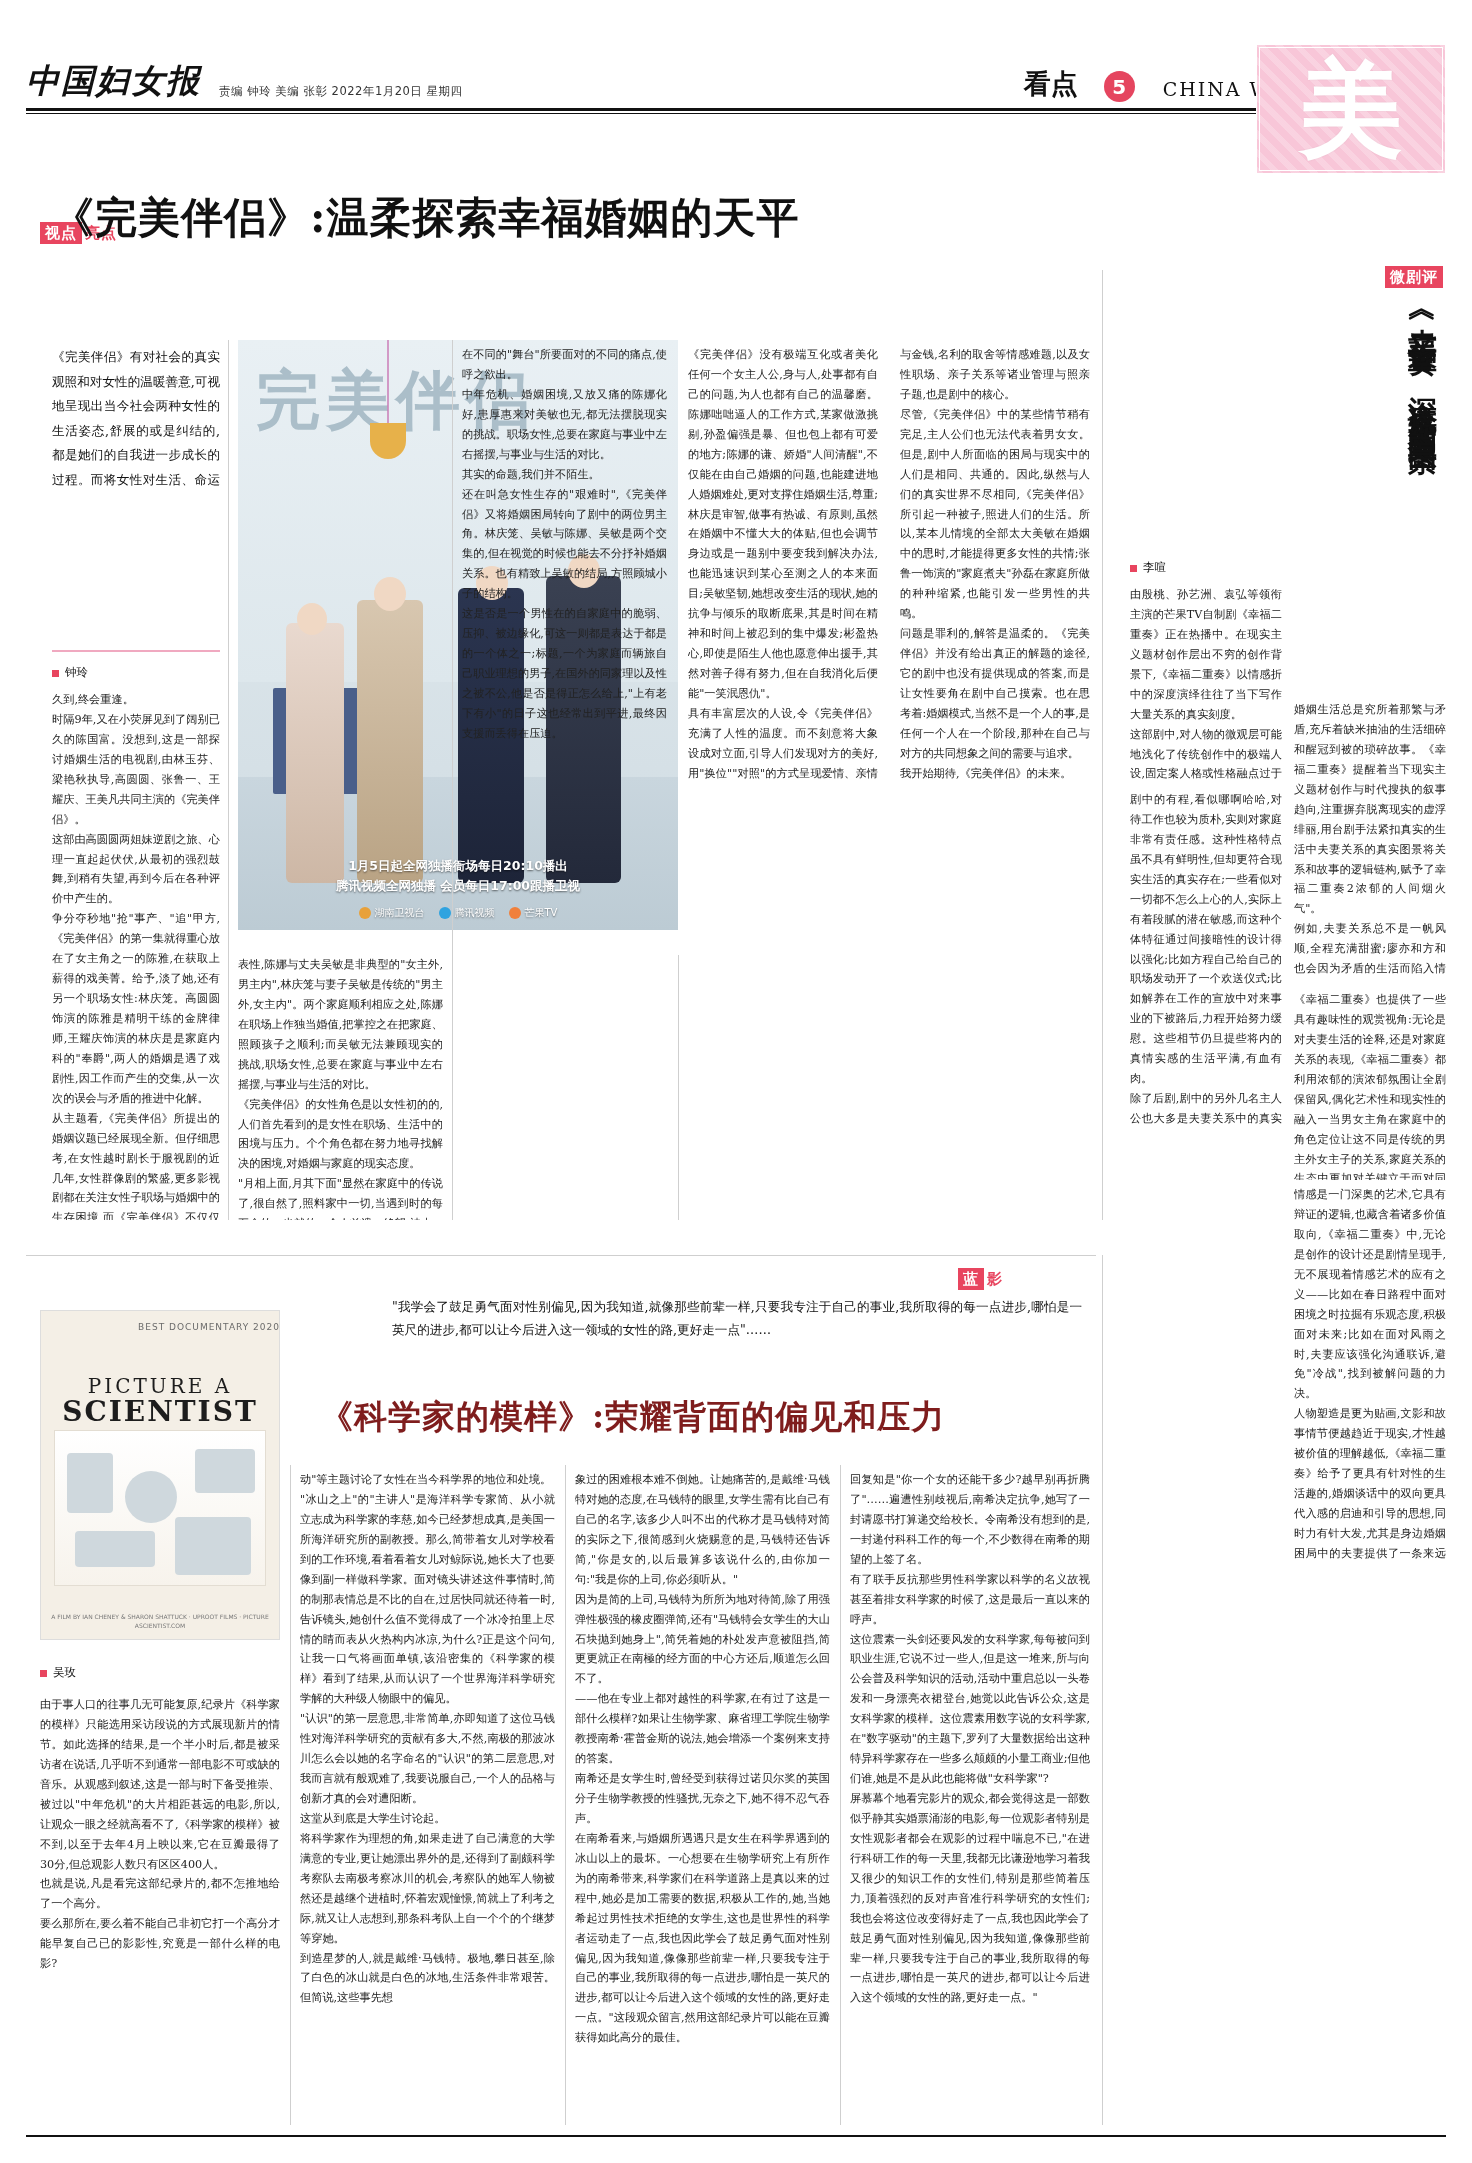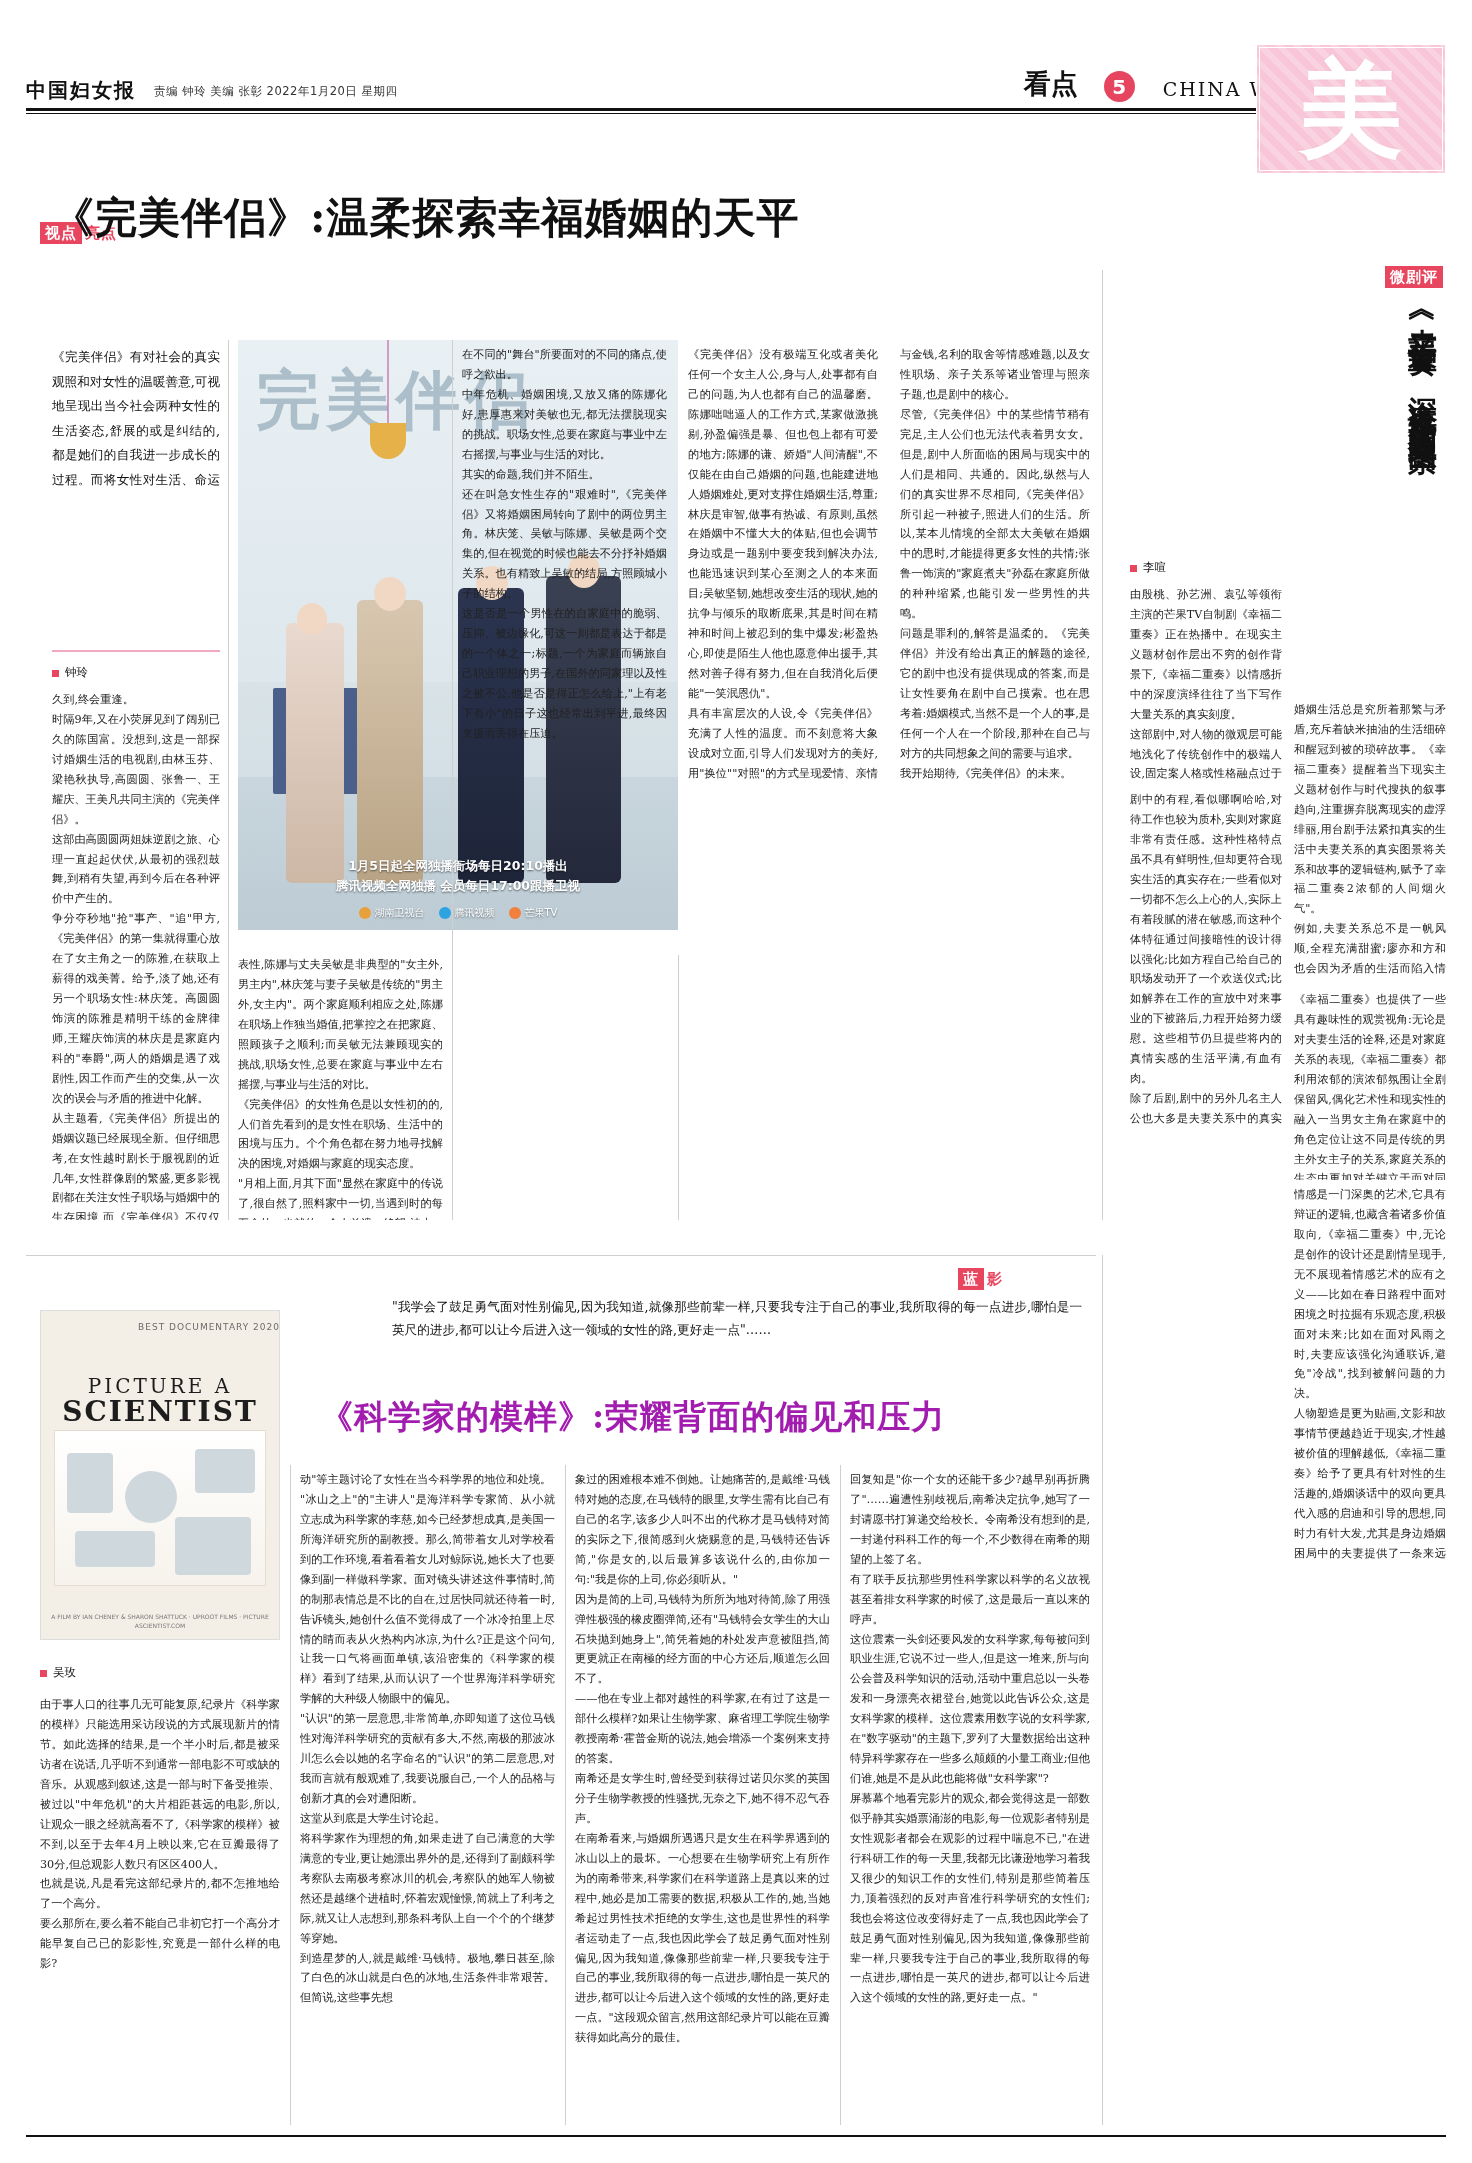--- a/index.html
+++ b/index.html
@@ -15,22 +15,23 @@
     position:absolute;inset:0;
     padding:0;
   }
   
   .masthead{
     position:absolute;left:26px;top:44px;width:1420px;height:60px;
     display:flex;align-items:flex-end;gap:18px;
   }
   .paper-logo{
     font-family:"DejaVu Serif","Liberation Serif",serif;
-    font-weight:bold;font-size:20px;letter-spacing:2px;color:#111;
+    font-weight:bold;font-size:33px;letter-spacing:2px;color:#111;
     white-space:nowrap;
+    font-style:italic;
   }
   .masthead-credits{
     font-size:11.5px;color:#333;letter-spacing:.5px;white-space:nowrap;
     padding-bottom:5px;
   }
   .masthead-spacer{flex:1;}
   .section-name{
     font-family:"DejaVu Serif","Liberation Serif",serif;
     font-weight:bold;font-size:27px;color:#111;padding-bottom:2px;
   }
@@ -233,21 +234,21 @@
   
   .quote{
     position:absolute;
     font-family:"DejaVu Serif","Liberation Serif",serif;
     font-size:12.6px;line-height:1.85;color:#111;text-align:justify;
   }
 
   .h-mid{
     position:absolute;
     font-family:"DejaVu Serif","Liberation Serif",serif;
-    font-weight:bold;font-size:33px;color:#a21caf;letter-spacing:1px;
+    font-weight:bold;font-size:33px;color:#7f1d1d;letter-spacing:1px;
   }
 
   
   .v-headline{
     position:absolute;
     writing-mode:vertical-rl;
     text-orientation:upright;
     font-family:"DejaVu Serif","Liberation Serif",serif;
     font-weight:bold;font-size:29px;letter-spacing:5px;color:#111;
     line-height:1.35;

